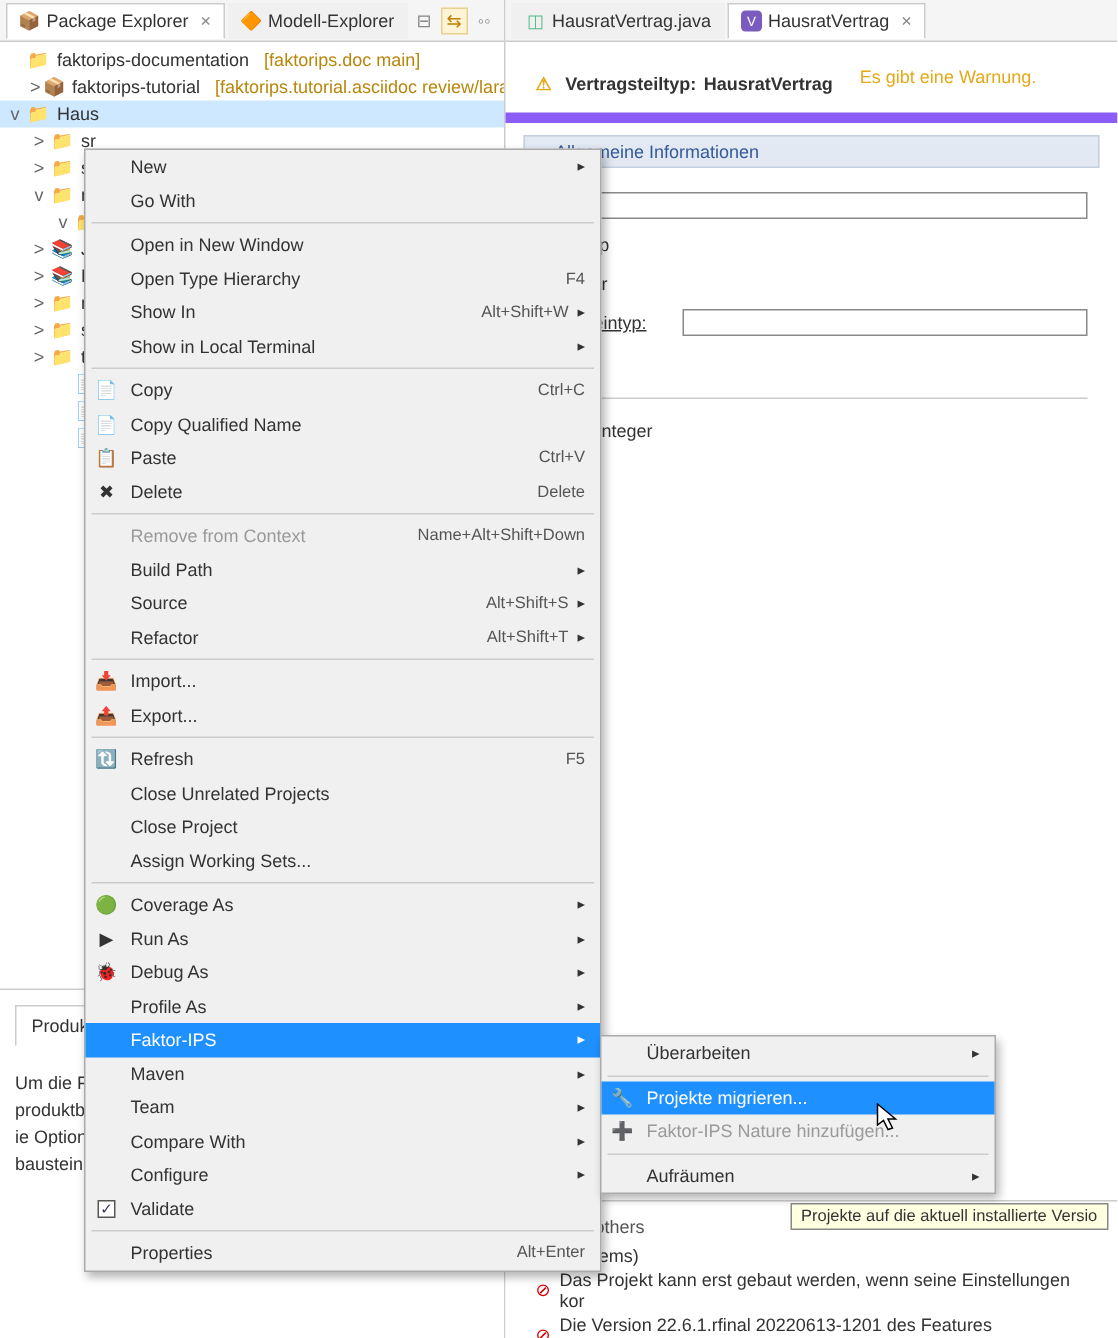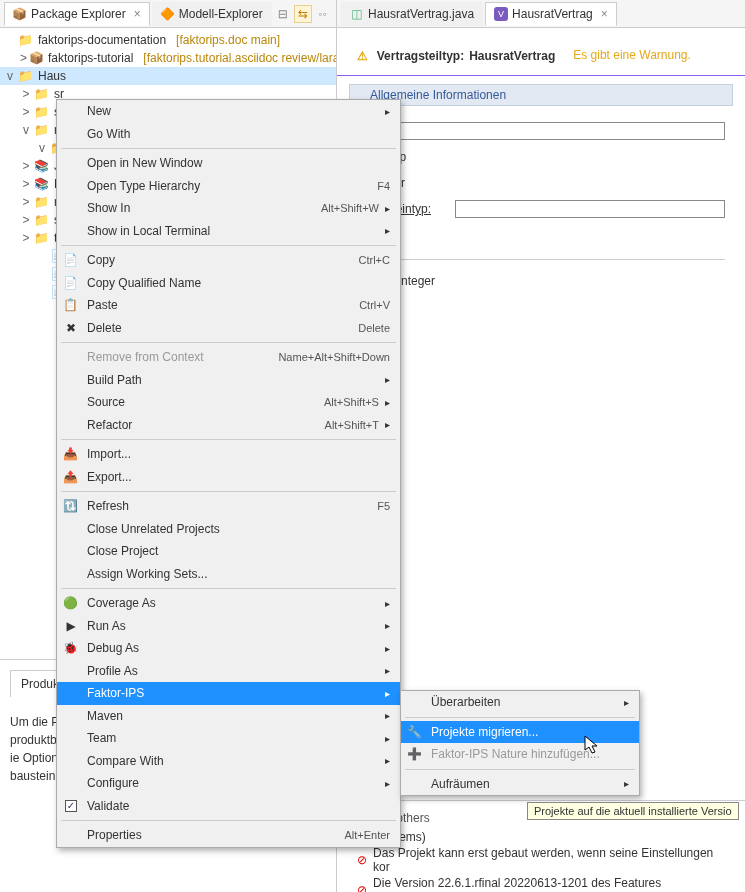--- a/index.html
+++ b/index.html
@@ -26,21 +26,21 @@
 .tree-row .exp { width: 12px; text-align: center; color: #666; }
 .tree-row .ic { width: 16px; height: 16px; display: inline-flex; align-items: center; justify-content: center; }
 .tree-row .lbl { margin-left: 2px; }
 .tree-row .vcs { color: #b8860b; margin-left: 8px; }
 .tree-row.selected { background: #cde8ff; }
 
 .folder-ic { color: #e6b84c; }
 .pkg-ic { color: #c08000; }
 
 
-.editor-head { padding: 16px 20px 10px; border-bottom: 1px solid #8b5cf6; display: flex; align-items: center; gap: 18px; }
+.editor-head { padding: 16px 20px 10px; border-bottom: 7px solid #8b5cf6; display: flex; align-items: flex-start; gap: 18px; }
 .editor-head h1 { font-size: 18px; font-weight: 600; color: #333; }
 .warn-icon { color: #e6a817; margin-right: 4px; }
 .warn-text { color: #e6a817; }
 
 .section-hdr { background: #e3e9f3; border: 1px solid #c2d0e0; padding: 3px 20px; color: #355a9a; margin: 8px 12px 6px; font-size: 12px; }
 .form-area { padding: 6px 20px; }
 .form-row { display: flex; align-items: center; height: 26px; gap: 8px; }
 .form-row .fl { min-width: 90px; text-align: right; color: #333; }
 .form-row input { border: 1px solid #888; padding: 1px 4px; flex: 1; height: 18px; }
 .form-row .field-trunc { color: #333; }
@@ -50,21 +50,21 @@
 .ctx-row { display: flex; align-items: center; height: 22.5px; padding: 0 10px 0 30px; position: relative; }
 .ctx-row.hover { background: #1e90ff; color: #fff; }
 .ctx-row.disabled { color: #9a9a9a; }
 .ctx-row .sub-arrow { margin-left: auto; font-size: 10px; }
 .ctx-row .shortcut { margin-left: auto; color: #555; font-size: 11px; }
 .ctx-sep { height: 1px; background: #ccc; margin: 3px 4px; }
 .ctx-ic { position: absolute; left: 6px; width: 16px; height: 16px; display: flex; align-items: center; justify-content: center; }
 .ctx-check { position: absolute; left: 8px; width: 12px; height: 12px; border: 1px solid #555; display: flex; align-items: center; justify-content: center; font-size: 10px; color: #335; background: #fff; }
 
 
-.sub-menu { position: absolute; left: 400px; top: 690px; width: 240px; background: #f0f0f0; border: 1px solid #aaa; box-shadow: 2px 3px 6px rgba(0,0,0,0.3); z-index: 101; }
+.sub-menu { position: absolute; left: 400px; top: 690px; width: 264px; background: #f0f0f0; border: 1px solid #aaa; box-shadow: 2px 3px 6px rgba(0,0,0,0.3); z-index: 101; }
 .tooltip { position: absolute; left: 527px; top: 802px; background: #ffffe1; border: 1px solid #888; padding: 2px 6px; font-size: 11px; z-index: 102; white-space: nowrap; }
 
 
 .bottom-left { position: absolute; left: 0; top: 659px; width: 337px; padding: 10px; border-top: 1px solid #ccc; background: #fff; font-size: 11px; line-height: 1.5; }
 .bottom-left .tab2 { display: inline-block; padding: 4px 10px; border: 1px solid #ccc; border-bottom: none; background: #fff; margin-bottom: 6px; }
 
 .bottom-right { position: absolute; left: 337px; top: 800px; right: 0; padding: 6px 10px; border-top: 1px solid #ccc; background: #fff; font-size: 11px; }
 .problems-bar { color: #555; padding: 4px 0; }
 .prob-row { display: flex; align-items: center; gap: 6px; padding: 1px 10px; }
 .err-ic { color: #d00; }

